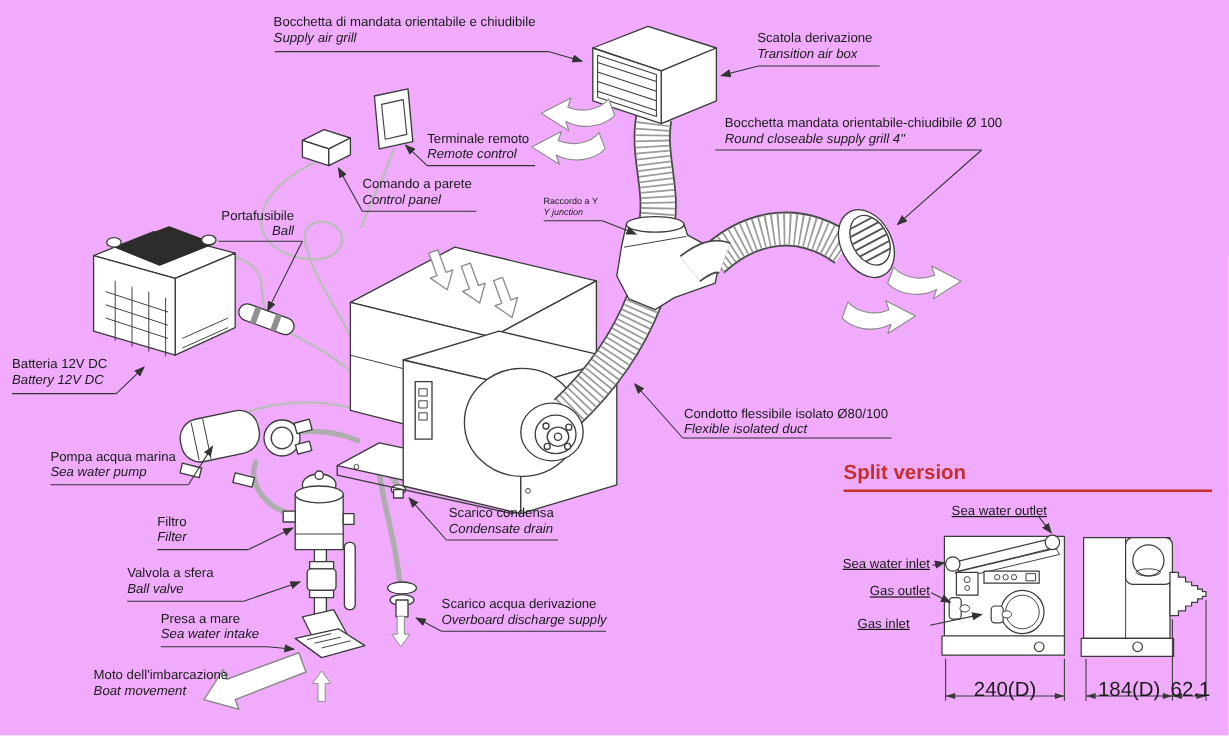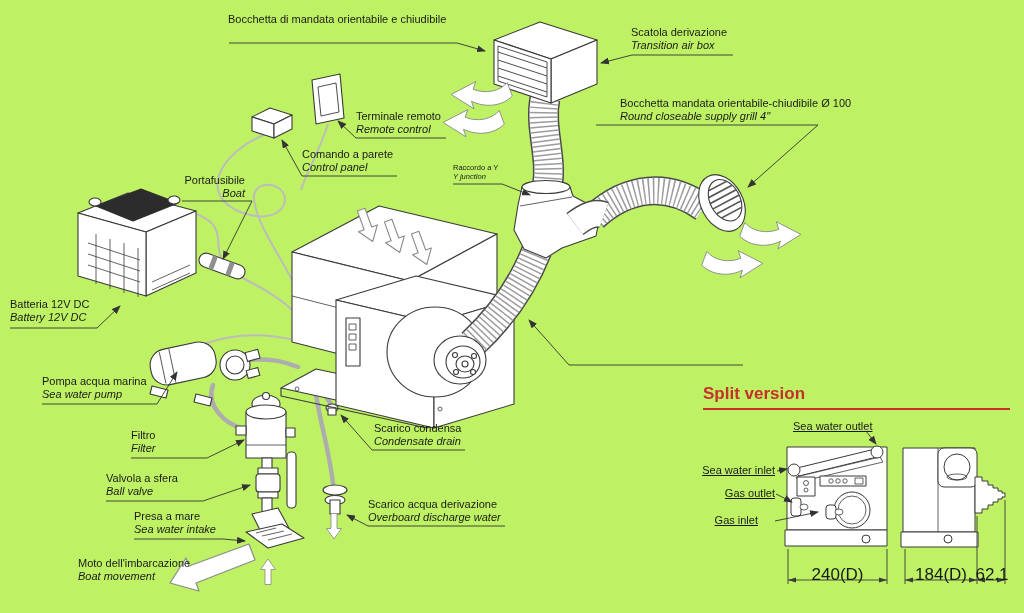--- a/index.html
+++ b/index.html
@@ -1,16 +1,16 @@
 <!DOCTYPE html>
 <html><head>
 <meta charset="utf-8">
 <style>
   html,body{margin:0;padding:0;background:#fff;}
-  .stage{position:relative;width:1024px;height:613px;background:#bef264;overflow:hidden;
+  .stage{position:relative;width:1024px;height:613px;background:#f0abfc;overflow:hidden;
          font-family:"Liberation Sans",sans-serif;color:#1a1a1a;}
   .art{position:absolute;left:0;top:0;}
   .lbl{position:absolute;font-size:11px;line-height:12.5px;white-space:nowrap;}
   .lbl .en{font-style:italic;}
   .lbl.small{font-size:7.5px;line-height:8.5px;}
   .lbl.right{text-align:right;}
   .split-title{position:absolute;left:703px;top:384px;font-size:17px;font-weight:bold;
                color:#c5302c;white-space:nowrap;}
   .slabel{position:absolute;font-size:11px;line-height:12px;white-space:nowrap;text-decoration:underline;}
   .slabel.right{text-align:right;}
@@ -288,44 +288,45 @@
     <path d="M777,471 L787,469" marker-end="url(#arr)"></path>
     <path d="M776,494 L792,502" marker-end="url(#arr)"></path>
     <path d="M775,521 L818,512" marker-end="url(#arr)"></path>
   </g>
 
   <path d="M703,409 H1010" stroke="#c5302c" stroke-width="2.2"></path>
 </svg>
 
 <div class="lbl" style="left:228px;top:13px">
   <div>Bocchetta di mandata orientabile e chiudibile</div>
+  <div class="en">Supply air grill</div>
 </div>
 <div class="lbl" style="left:631px;top:26px">
   <div>Scatola derivazione</div>
   <div class="en">Transition air box</div>
 </div>
-<div class="lbl" style="left:620px;top:97px">
+<div class="lbl" style="left:604px;top:97px">
   <div>Bocchetta mandata orientabile-chiudibile Ø 100</div>
   <div class="en">Round closeable supply grill 4"</div>
 </div>
 <div class="lbl" style="left:356px;top:110px">
   <div>Terminale remoto</div>
   <div class="en">Remote control</div>
 </div>
 <div class="lbl" style="left:302px;top:148px">
   <div>Comando a parete</div>
   <div class="en">Control panel</div>
 </div>
 <div class="lbl small" style="left:453px;top:164px">
   <div>Raccordo a Y</div>
   <div class="en">Y junction</div>
 </div>
 <div class="lbl right" style="left:165px;top:174px;width:80px">
   <div>Portafusibile</div>
-  <div class="en">Boat</div>
+  <div class="en">Ball</div>
 </div>
 <div class="lbl" style="left:10px;top:298px">
   <div>Batteria 12V DC</div>
   <div class="en">Battery 12V DC</div>
 </div>
 <div class="lbl" style="left:42px;top:375px">
   <div>Pompa acqua marina</div>
   <div class="en">Sea water pump</div>
 </div>
 <div class="lbl" style="left:131px;top:429px">
@@ -343,21 +344,25 @@
 <div class="lbl" style="left:78px;top:557px">
   <div>Moto dell'imbarcazione</div>
   <div class="en">Boat movement</div>
 </div>
 <div class="lbl" style="left:374px;top:422px">
   <div>Scarico condensa</div>
   <div class="en">Condensate drain</div>
 </div>
 <div class="lbl" style="left:368px;top:498px">
   <div>Scarico acqua derivazione</div>
-  <div class="en">Overboard discharge water</div>
+  <div class="en">Overboard discharge supply</div>
+</div>
+<div class="lbl" style="left:570px;top:339px">
+  <div>Condotto flessibile isolato Ø80/100</div>
+  <div class="en">Flexible isolated duct</div>
 </div>
 
 <div class="split-title">Split version</div>
 <div class="slabel" style="left:793px;top:420px">Sea water outlet</div>
 <div class="slabel right" style="left:695px;top:464px;width:80px">Sea water inlet</div>
 <div class="slabel right" style="left:695px;top:487px;width:80px">Gas outlet</div>
 <div class="slabel right" style="left:678px;top:514px;width:80px">Gas inlet</div>
 <div class="dim" style="left:788px;top:565px;width:99px">240(D)</div>
 <div class="dim" style="left:905px;top:565px;width:72px">184(D)</div>
 <div class="dim" style="left:975px;top:565px;width:34px">62.1</div>

